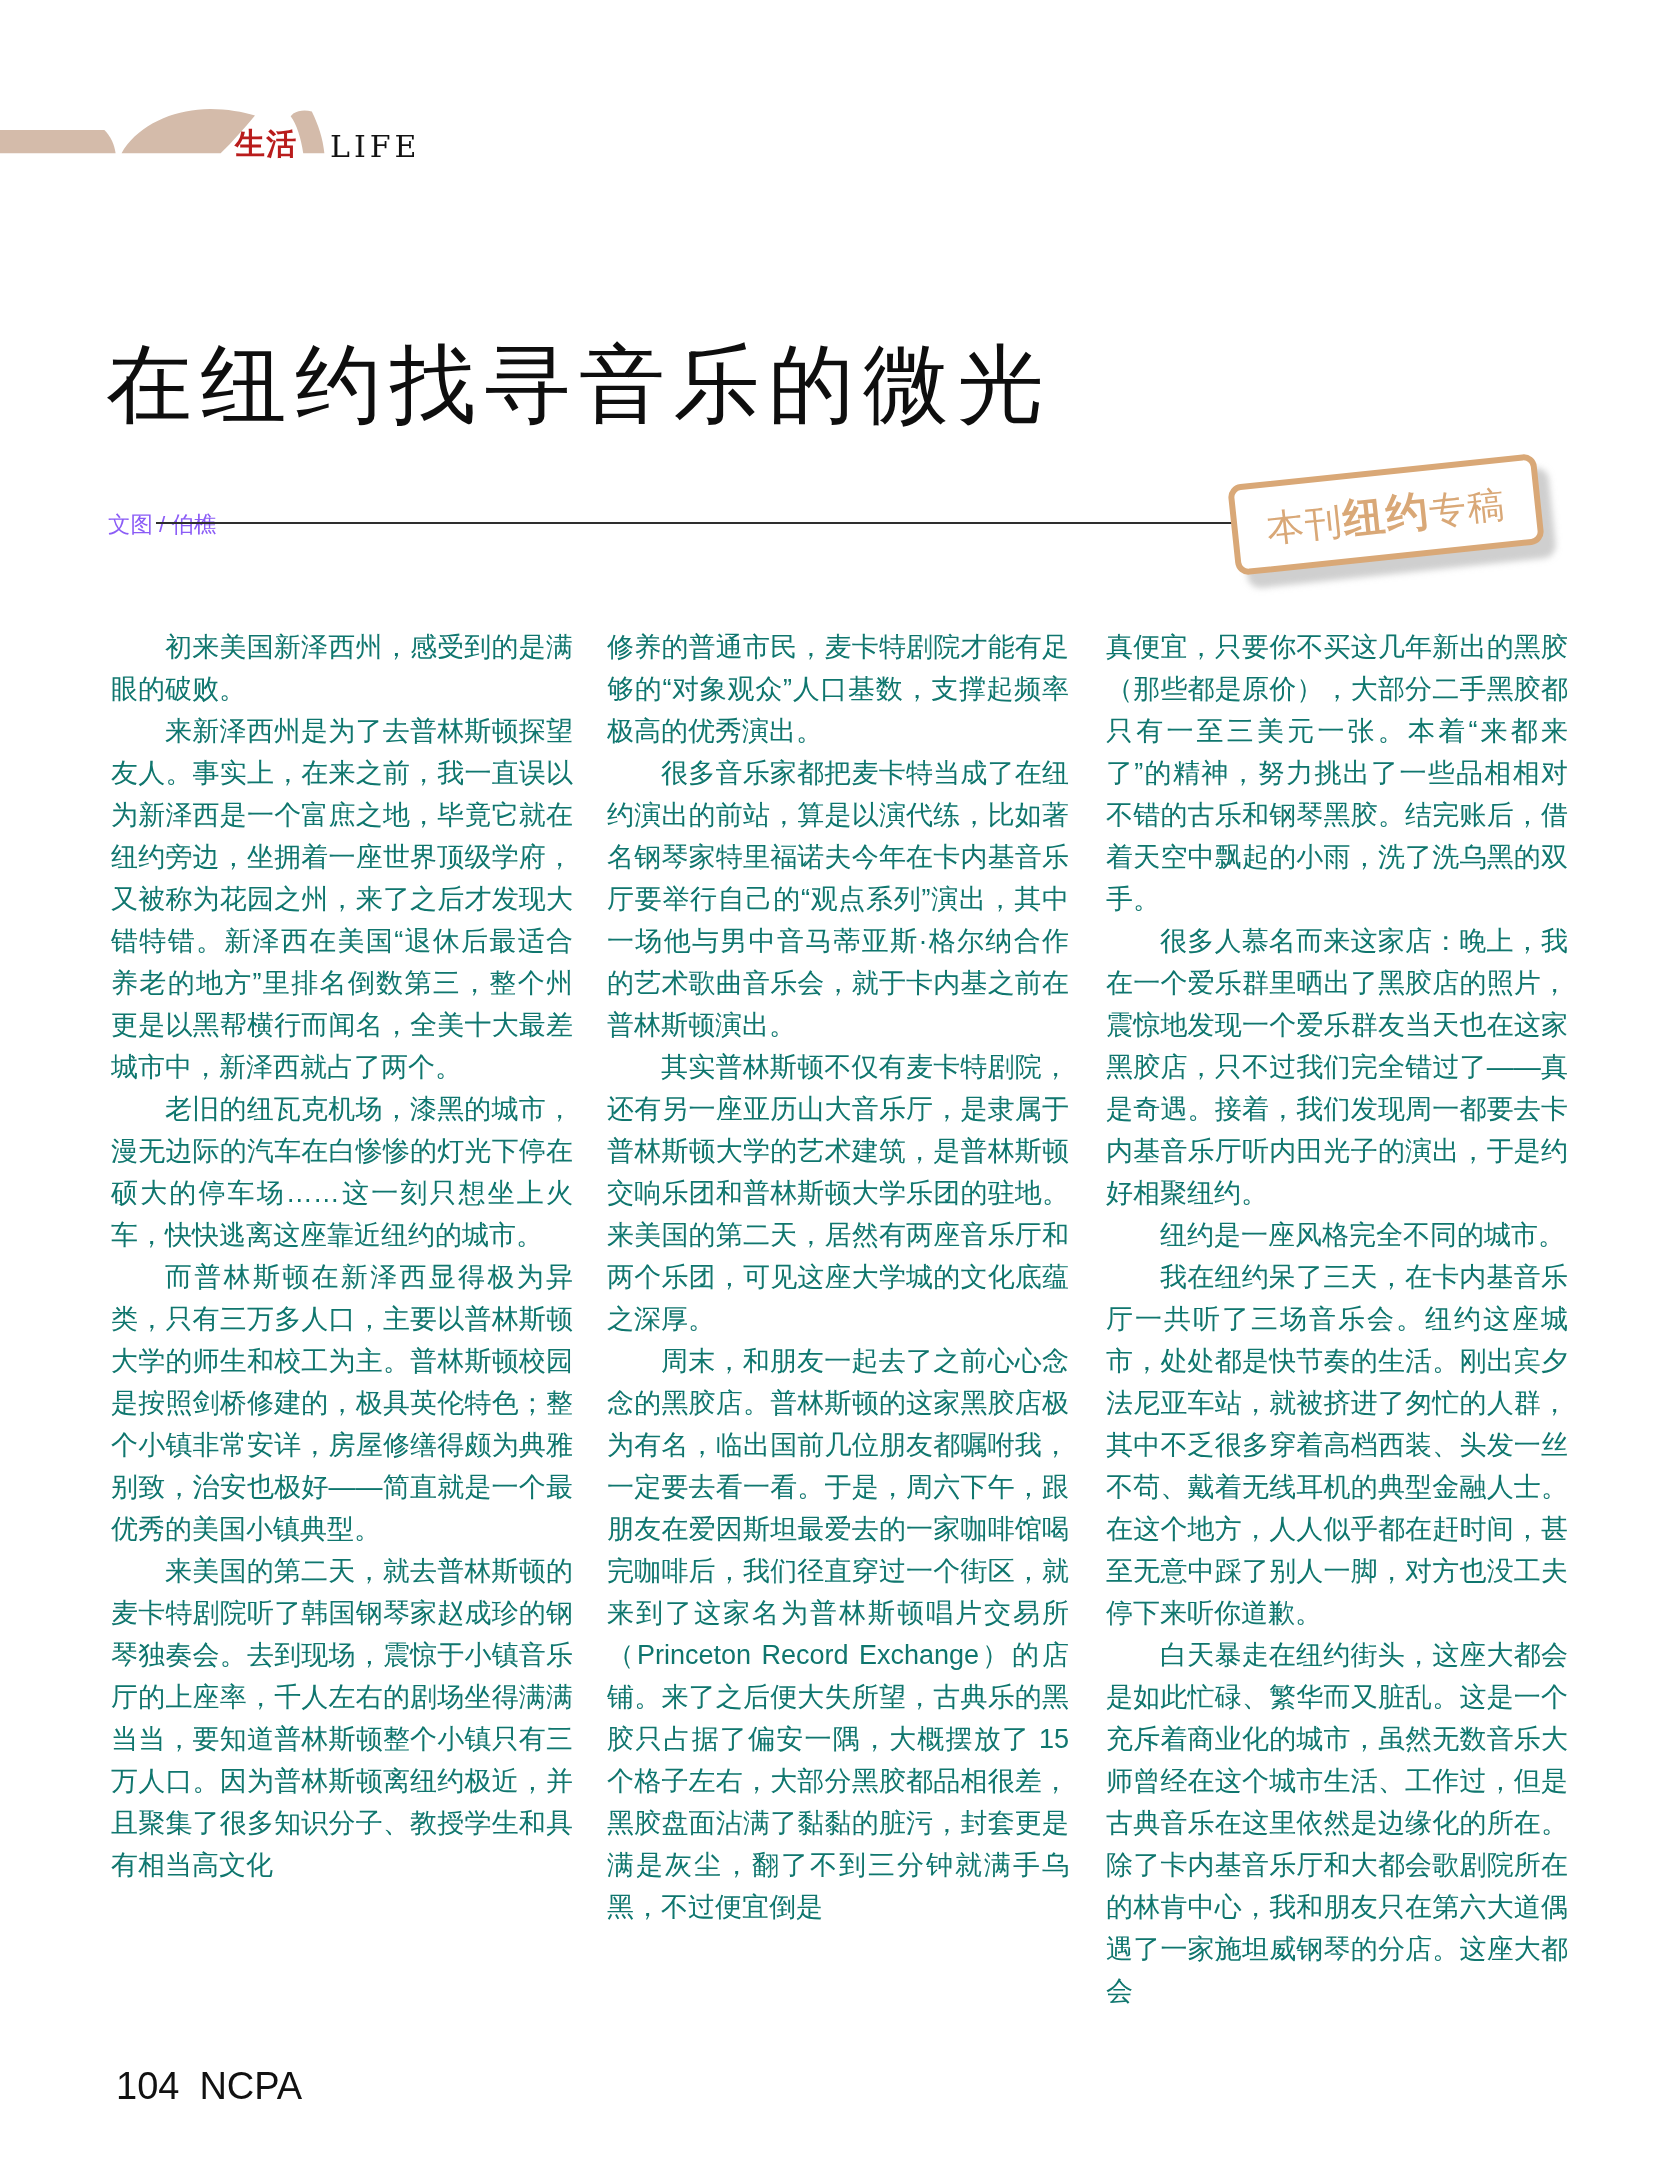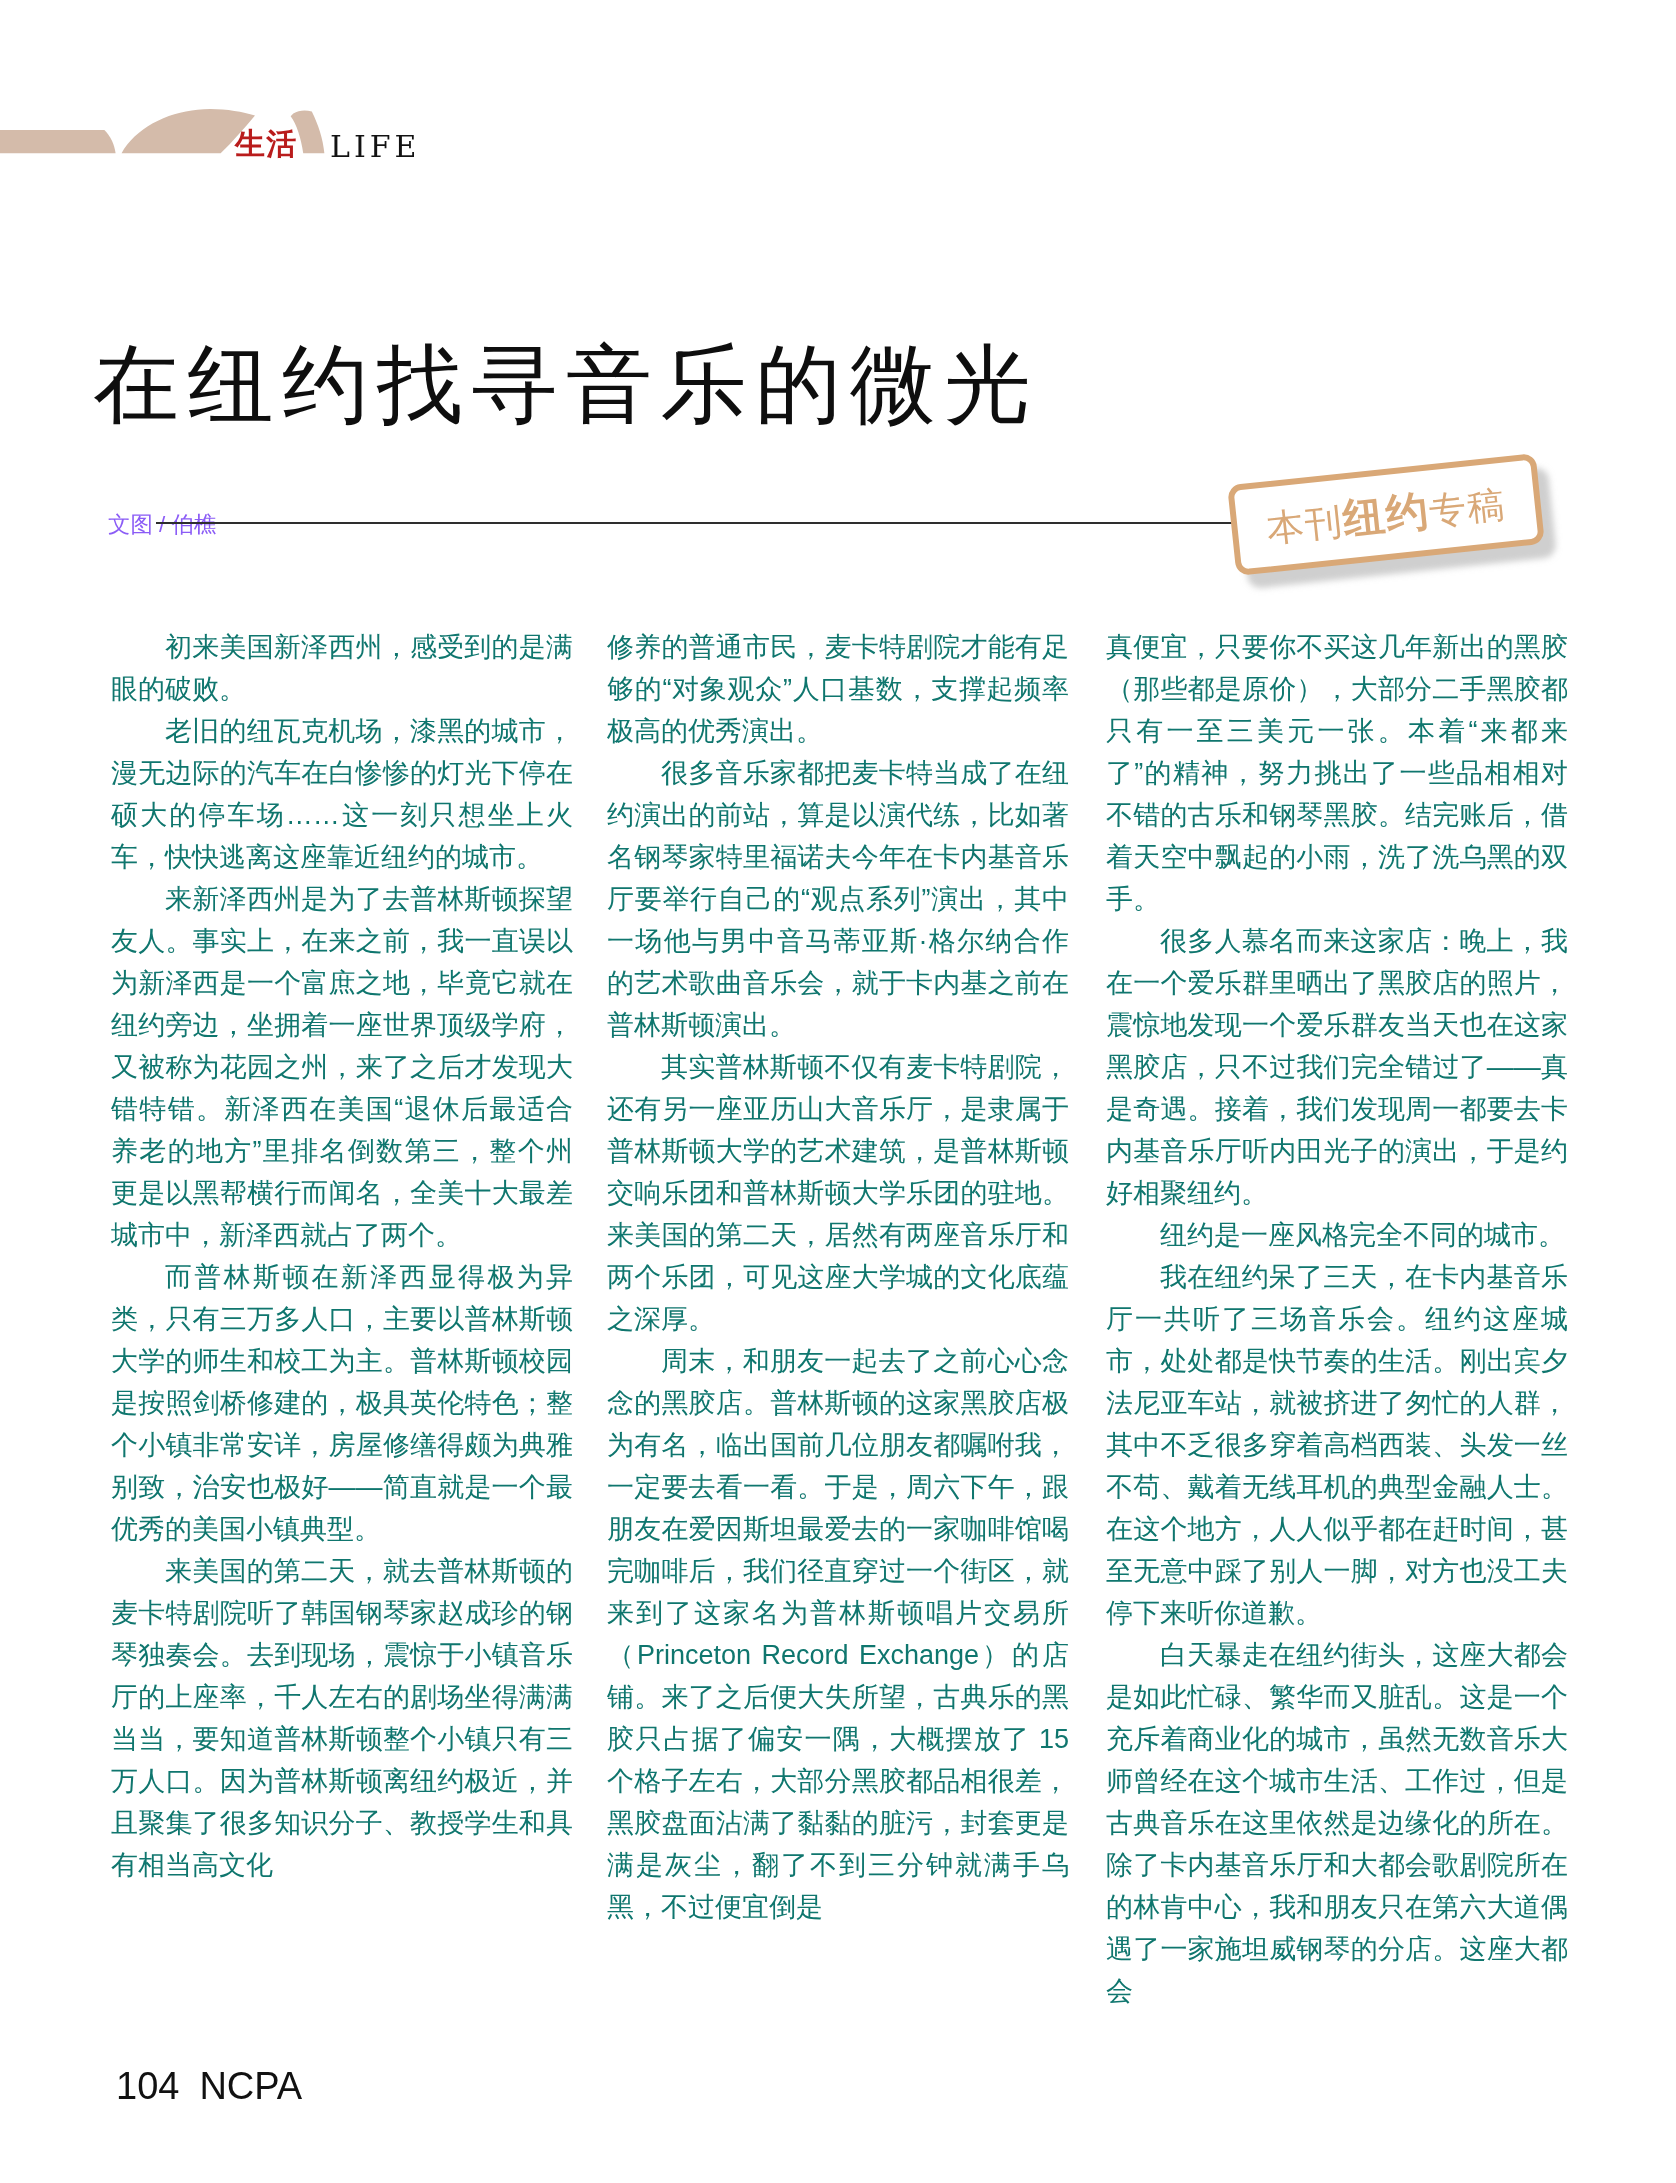--- a/index.html
+++ b/index.html
@@ -12,21 +12,21 @@
   .section-cn{
     position:absolute;left:235px;top:124px;font-size:30px;font-weight:bold;
     color:#b91c1c;letter-spacing:1.3px;white-space:nowrap;
   }
   .section-en{
     position:absolute;left:330px;top:129px;font-size:30px;color:#121212;
     font-family:"DejaVu Serif","Liberation Serif",serif;letter-spacing:4px;white-space:nowrap;
   }
   
   .title{
-    position:absolute;left:93px;top:327px;font-size:86px;font-weight:400;
+    position:absolute;left:106px;top:327px;font-size:86px;font-weight:400;
     font-family:"DejaVu Serif","Liberation Serif",serif;color:#0e0e0e;
     letter-spacing:8.6px;white-space:nowrap;
   }
   .byline{position:absolute;left:108px;top:509px;font-size:22.4px;color:#8b5cf6;white-space:nowrap;}
   .rule{position:absolute;left:156px;top:522px;width:1369px;height:2px;background:#2e2e2e;}
   
   .stamp{
     position:absolute;left:1231px;top:469px;width:298px;height:79px;background:#ffffff;
     border:6px solid #d9a877;border-radius:13.2px;transform:rotate(-6deg);
     display:flex;align-items:center;justify-content:center;
@@ -64,22 +64,22 @@
   <h1 class="title" style="margin:0;">在纽约找寻音乐的微光</h1>
   <div class="byline">文图 / 伯樵</div>
   <div class="rule"></div>
 
   <div class="stamp">
     <span class="t"><span>本刊</span><span class="hl">纽约</span><span>专稿</span></span>
   </div>
 
   <div class="col" id="col1">
       <p class="indent">初来美国新泽西州，感受到的是满眼的破败。</p>
+      <p class="indent">来新泽西州是为了去普林斯顿探望友人。事实上，在来之前，我一直误以为新泽西是一个富庶之地，毕竟它就在纽约旁边，坐拥着一座世界顶级学府，又被称为花园之州，来了之后才发现大错特错。新泽西在美国“退休后最适合养老的地方”里排名倒数第三，整个州更是以黑帮横行而闻名，全美十大最差城市中，新泽西就占了两个。</p>
       <p class="indent">老旧的纽瓦克机场，漆黑的城市，漫无边际的汽车在白惨惨的灯光下停在硕大的停车场……这一刻只想坐上火车，快快逃离这座靠近纽约的城市。</p>
-      <p class="indent">来新泽西州是为了去普林斯顿探望友人。事实上，在来之前，我一直误以为新泽西是一个富庶之地，毕竟它就在纽约旁边，坐拥着一座世界顶级学府，又被称为花园之州，来了之后才发现大错特错。新泽西在美国“退休后最适合养老的地方”里排名倒数第三，整个州更是以黑帮横行而闻名，全美十大最差城市中，新泽西就占了两个。</p>
       <p class="indent">而普林斯顿在新泽西显得极为异类，只有三万多人口，主要以普林斯顿大学的师生和校工为主。普林斯顿校园是按照剑桥修建的，极具英伦特色；整个小镇非常安详，房屋修缮得颇为典雅别致，治安也极好——简直就是一个最优秀的美国小镇典型。</p>
       <p class="indent">来美国的第二天，就去普林斯顿的麦卡特剧院听了韩国钢琴家赵成珍的钢琴独奏会。去到现场，震惊于小镇音乐厅的上座率，千人左右的剧场坐得满满当当，要知道普林斯顿整个小镇只有三万人口。因为普林斯顿离纽约极近，并且聚集了很多知识分子、教授学生和具有相当高文化</p>
     </div>
   <div class="col" id="col2">
       <p>修养的普通市民，麦卡特剧院才能有足够的“对象观众”人口基数，支撑起频率极高的优秀演出。</p>
       <p class="indent">很多音乐家都把麦卡特当成了在纽约演出的前站，算是以演代练，比如著名钢琴家特里福诺夫今年在卡内基音乐厅要举行自己的“观点系列”演出，其中一场他与男中音马蒂亚斯·格尔纳合作的艺术歌曲音乐会，就于卡内基之前在普林斯顿演出。</p>
       <p class="indent">其实普林斯顿不仅有麦卡特剧院，还有另一座亚历山大音乐厅，是隶属于普林斯顿大学的艺术建筑，是普林斯顿交响乐团和普林斯顿大学乐团的驻地。来美国的第二天，居然有两座音乐厅和两个乐团，可见这座大学城的文化底蕴之深厚。</p>
       <p class="indent">周末，和朋友一起去了之前心心念念的黑胶店。普林斯顿的这家黑胶店极为有名，临出国前几位朋友都嘱咐我，一定要去看一看。于是，周六下午，跟朋友在爱因斯坦最爱去的一家咖啡馆喝完咖啡后，我们径直穿过一个街区，就来到了这家名为普林斯顿唱片交易所（Princeton Record Exchange）的店铺。来了之后便大失所望，古典乐的黑胶只占据了偏安一隅，大概摆放了 15 个格子左右，大部分黑胶都品相很差，黑胶盘面沾满了黏黏的脏污，封套更是满是灰尘，翻了不到三分钟就满手乌黑，不过便宜倒是</p>
     </div>
   <div class="col" id="col3">

